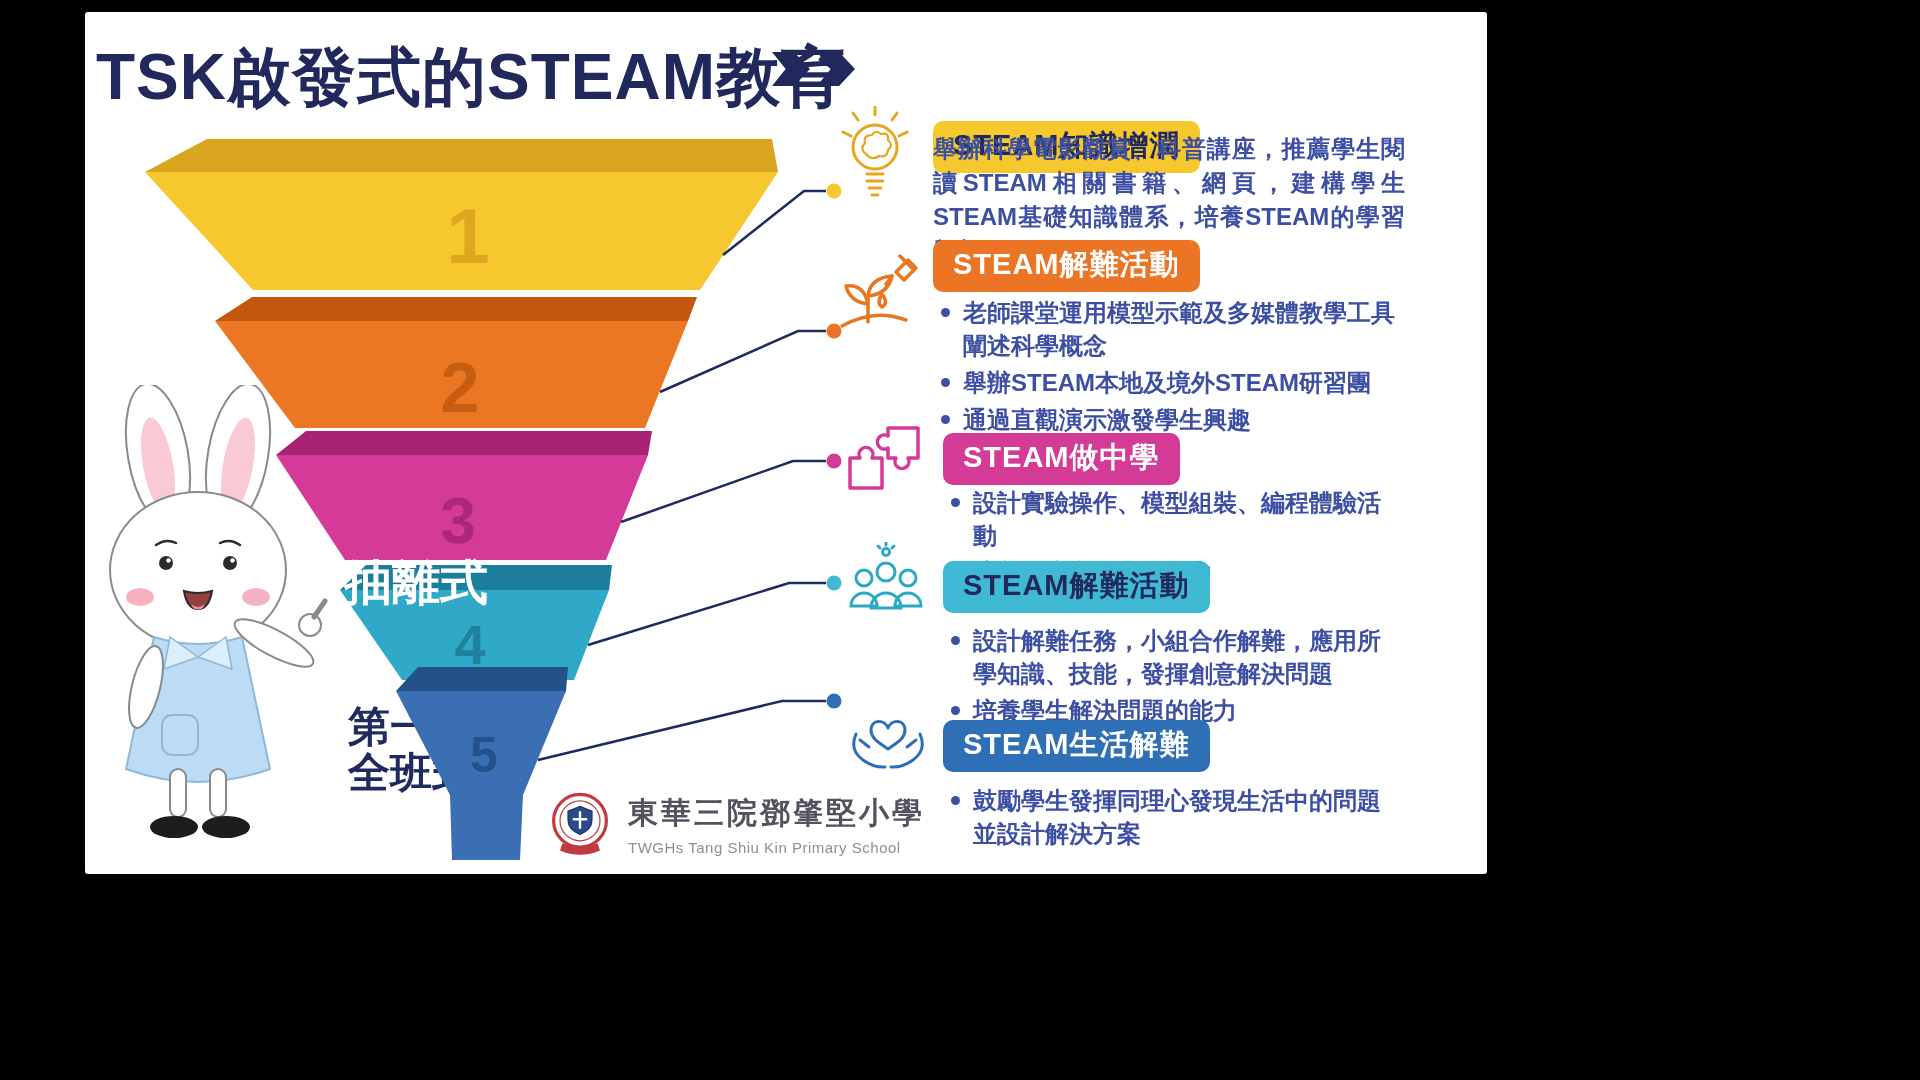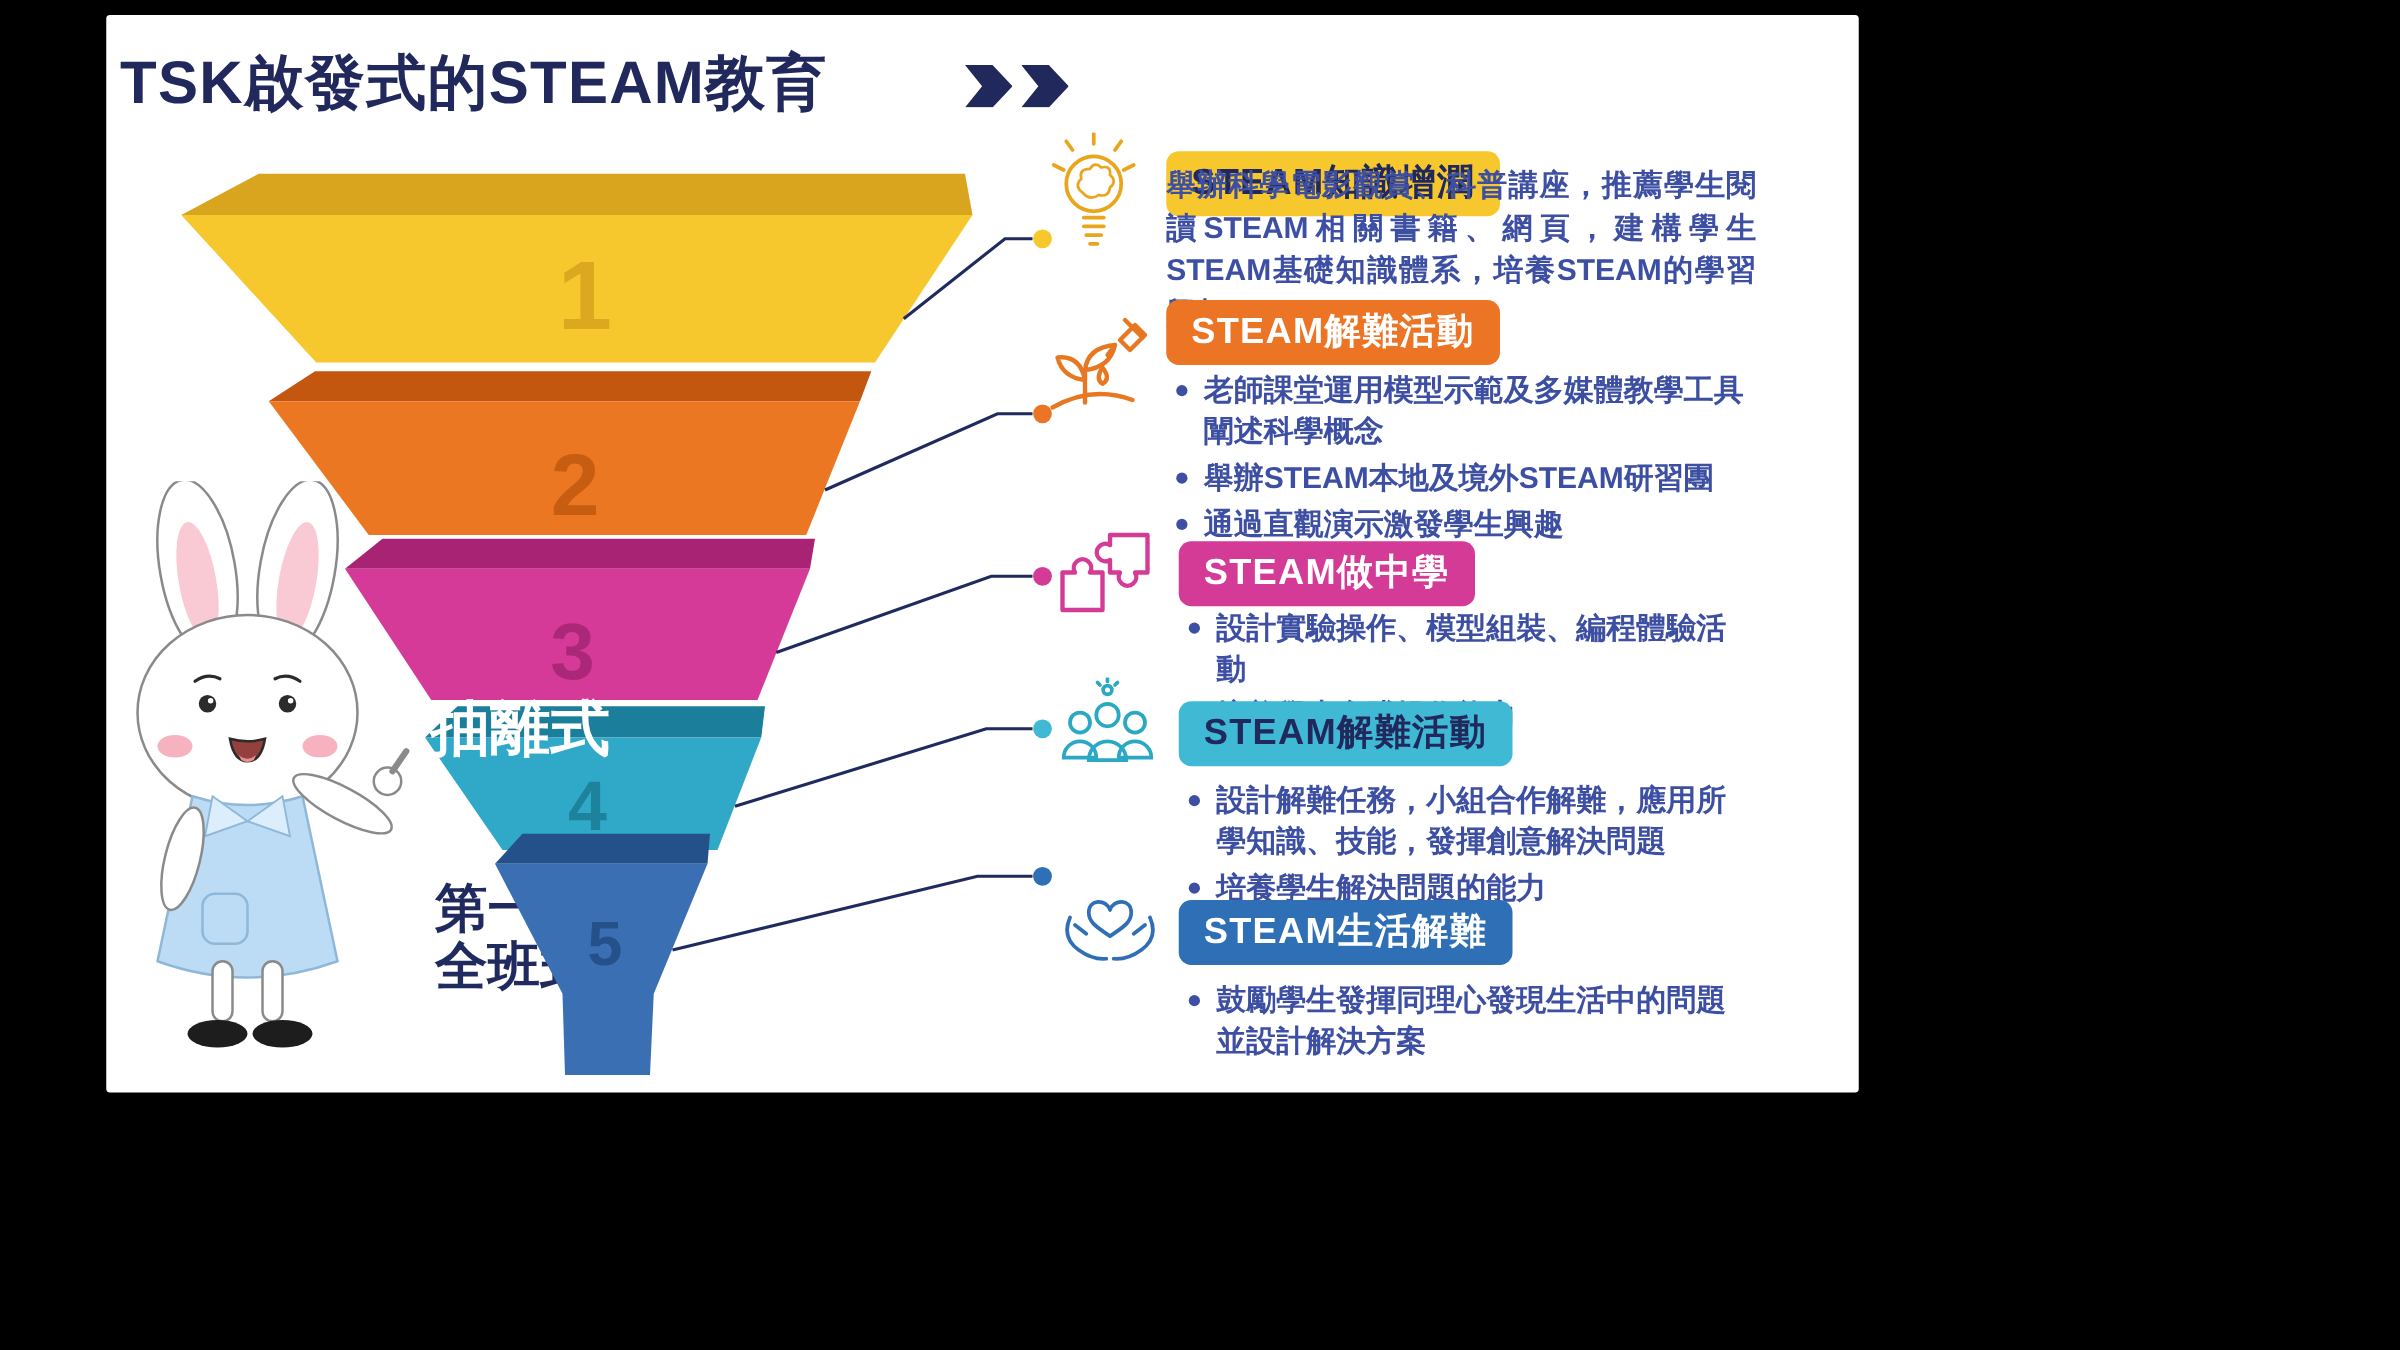--- a/index.html
+++ b/index.html
@@ -1,20 +1,20 @@
 <!DOCTYPE html>
 <html><head>
 <meta charset="utf-8">
 <style>
   html,body{margin:0;padding:0;background:#000;}
   body{font-family:"Liberation Sans","DejaVu Sans",sans-serif;}
   #canvas{position:relative;width:1920px;height:1080px;background:#000;overflow:hidden;}
   .panel{position:absolute;left:85px;top:12px;width:1402px;height:862px;background:#fff;border-radius:3px;}
 
-  .page-title{position:absolute;left:96px;top:34px;font-size:48px;font-weight:800;color:#20285C;letter-spacing:1px;white-space:nowrap;}
+  .page-title{position:absolute;left:96px;top:34px;font-size:64px;font-weight:800;color:#20285C;letter-spacing:1px;white-space:nowrap;}
   .title-arrows{position:absolute;left:772px;top:52px;display:flex;gap:7px;}
   .title-arrows .arrow{width:38px;height:34px;background:#20285C;clip-path:polygon(0 0,58% 0,100% 50%,58% 100%,0 100%,36% 50%);}
 
   .overlay-svg{position:absolute;left:0;top:0;width:1920px;height:1080px;pointer-events:none;}
   .mascot{position:absolute;left:58px;top:385px;width:282px;height:490px;}
 
   .badge{position:absolute;font-size:29px;font-weight:bold;padding:5px 20px 7px;border-radius:10px;letter-spacing:1px;white-space:nowrap;}
   .badge1{left:933px;top:78px;background:#F7C72E;color:#20285C;margin-top:43px;}
   .badge2{left:933px;top:240px;background:#EB7524;color:#fff;}
   .badge3{left:943px;top:433px;background:#D43B97;color:#fff;}
@@ -214,14 +214,27 @@
         <path d="M12,44 l9,7"></path>
         <path d="M68,44 l-9,7"></path>
       </g>
     </svg>
   </div>
   <div class="badge badge5">STEAM生活解難</div>
   <ul class="blist blist5">
     <li><span>鼓勵學生發揮同理心發現生活中的問題並設計解決方案</span></li>
   </ul>
 
+  <div class="footer">
+    <svg viewBox="0 0 80 84" width="64" height="68">
+      <circle cx="40" cy="38" r="33" fill="#fff" stroke="#c03a3f" stroke-width="4"></circle>
+      <circle cx="40" cy="38" r="25" fill="#fff" stroke="#c03a3f" stroke-width="1.5"></circle>
+      <path d="M40,20 l15,6 v11 q0,12 -15,18 q-15,-6 -15,-18 v-11 z" fill="#2b4a8b" stroke="#1d3566" stroke-width="1.5"></path>
+      <path d="M40,26 v22 M31,36 h18" stroke="#fff" stroke-width="3" fill="none"></path>
+      <path d="M18,66 q22,10 44,0 l3,9 q-25,11 -50,0 z" fill="#c03a3f"></path>
+    </svg>
+    <div class="school-text">
+      <div class="school-zh">東華三院鄧肇堅小學</div>
+      <div class="school-en">TWGHs Tang Shiu Kin Primary School</div>
+    </div>
+  </div>
 
 </div>
 
 </body></html>

